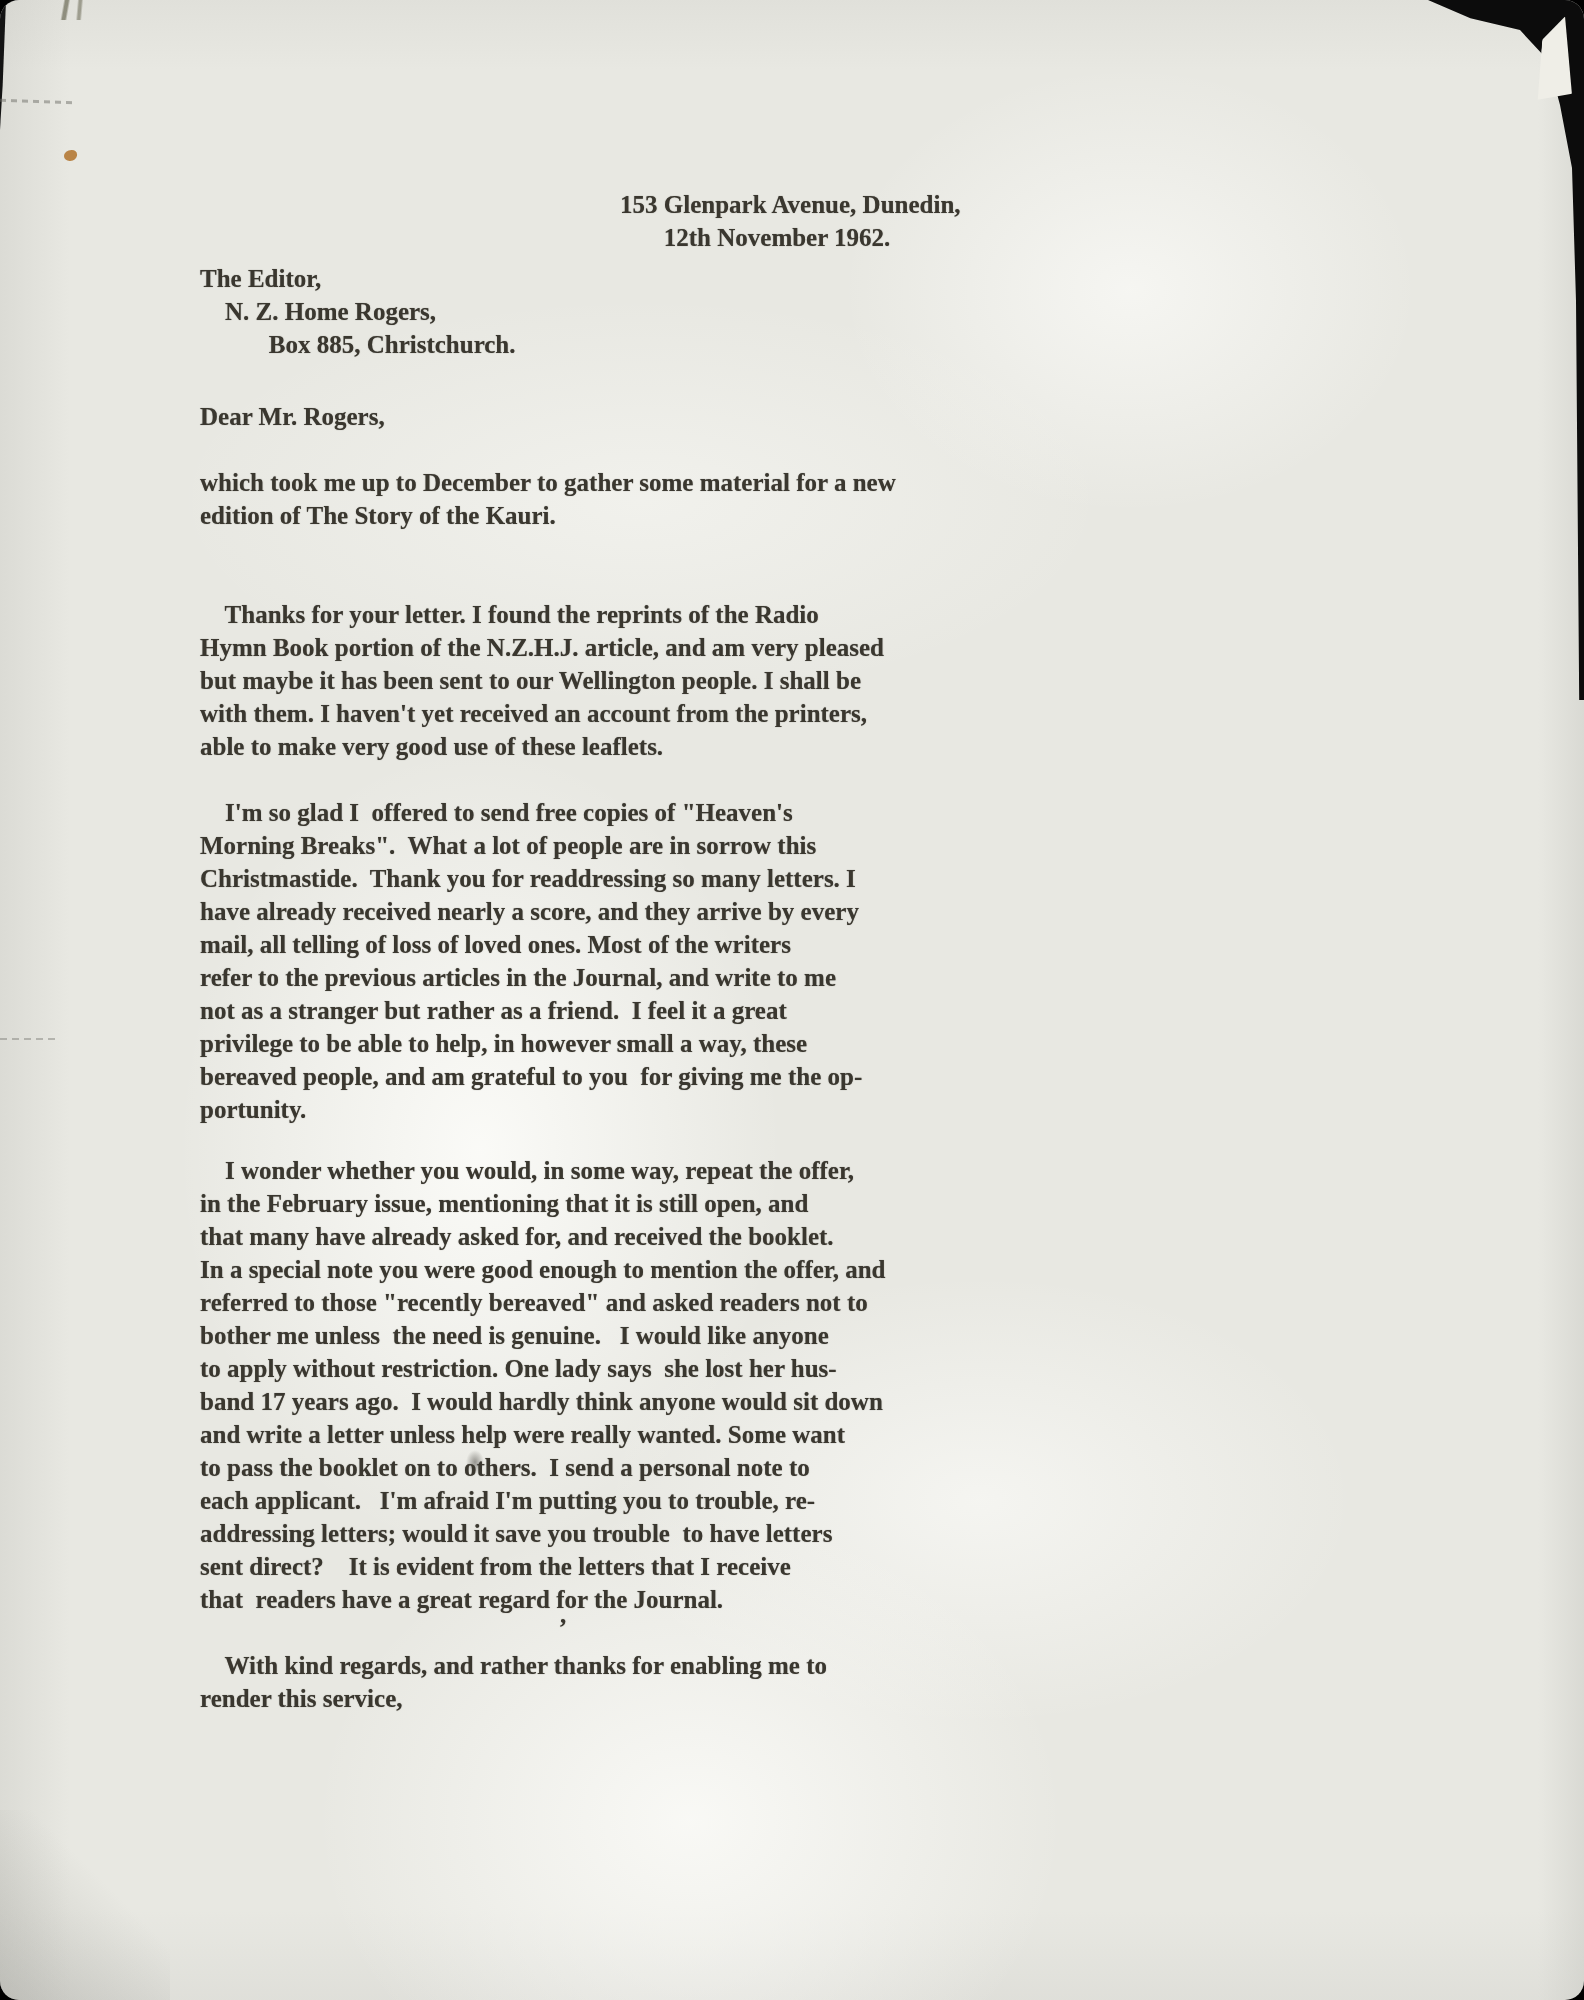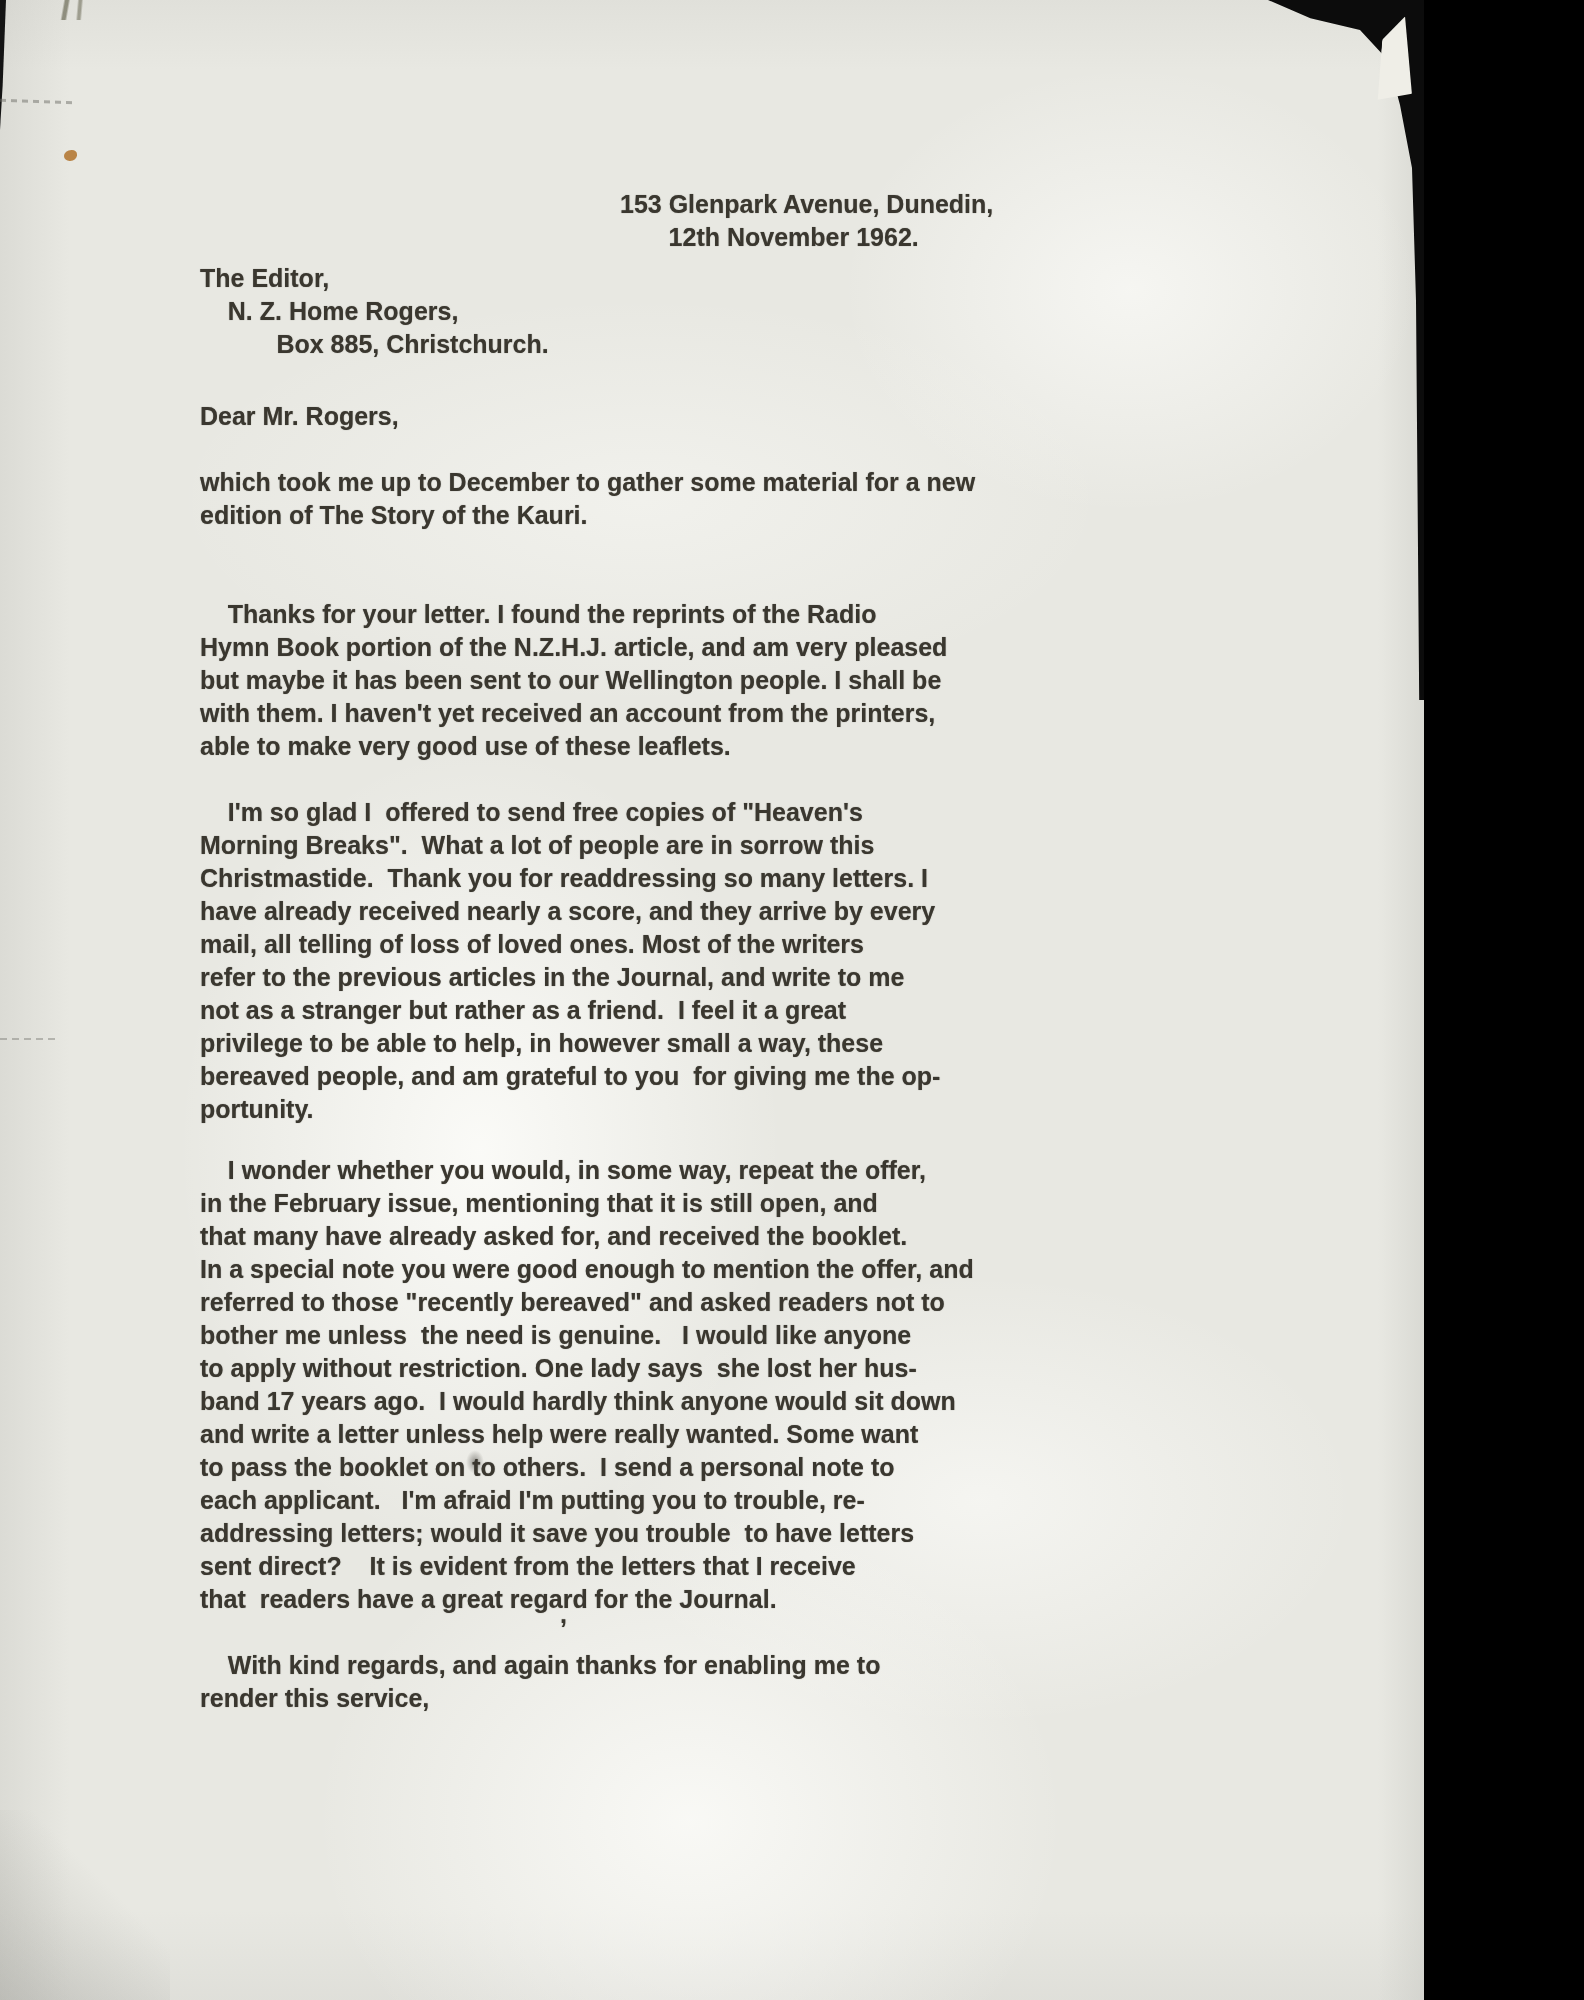--- a/index.html
+++ b/index.html
@@ -1,31 +1,32 @@
 <!DOCTYPE html>
 <html><head>
 <meta charset="utf-8">
 <style>
   html,body{margin:0;padding:0;background:#000;}
   .scan{
     position:relative;
-    width:1424px;height:2000px;
+    width:1584px;height:2000px;
     overflow:hidden;
     background-color:#e8e8e2;
     background-image:
       radial-gradient(ellipse 420px 560px at 480px 1150px, rgba(252,252,249,0.92), rgba(252,252,249,0) 72%),
       radial-gradient(ellipse 520px 430px at 690px 1820px, rgba(251,251,248,0.88), rgba(251,251,248,0) 72%),
       radial-gradient(ellipse 400px 310px at 1130px 290px, rgba(250,250,247,0.75), rgba(250,250,247,0) 72%),
       radial-gradient(ellipse 620px 270px at 640px 500px, rgba(247,247,243,0.6), rgba(247,247,243,0) 75%),
       radial-gradient(ellipse 500px 300px at 980px 1500px, rgba(250,250,247,0.7), rgba(250,250,247,0) 75%),
       linear-gradient(90deg, rgba(198,198,192,0.38), rgba(198,198,192,0) 70px),
       linear-gradient(270deg, rgba(196,197,191,0.42), rgba(196,197,191,0) 46px),
       linear-gradient(180deg, rgba(206,206,200,0.30), rgba(206,206,200,0) 70px),
       linear-gradient(0deg, rgba(203,203,198,0.30), rgba(203,203,198,0) 90px);
-    font-family:Liberation Sans, sans-serif;
+    font-family:Liberation Serif, serif;
+    border-radius:19px;
   }
   .txt{
     position:absolute;
     font-size:25px;
     line-height:33px;
     white-space:pre;
     color:#3a372f;
     font-weight:700;
     text-shadow:0 0 1px rgba(48,45,38,0.55);
   }
@@ -106,17 +107,17 @@
   <div class="txt salutation">Dear Mr. Rogers,</div>
 
   <div class="txt para p1"><div>which took me up to December to gather some material for a new</div><div>edition of The Story of the Kauri.</div></div>
 
   <div class="txt para p2"><div>    Thanks for your letter. I found the reprints of the Radio</div><div>Hymn Book portion of the N.Z.H.J. article, and am very pleased</div><div>but maybe it has been sent to our Wellington people. I shall be</div><div>with them. I haven't yet received an account from the printers,</div><div>able to make very good use of these leaflets.</div></div>
 
   <div class="txt para p3"><div>    I'm so glad I  offered to send free copies of "Heaven's</div><div>Morning Breaks".  What a lot of people are in sorrow this</div><div>Christmastide.  Thank you for readdressing so many letters. I</div><div>have already received nearly a score, and they arrive by every</div><div>mail, all telling of loss of loved ones. Most of the writers</div><div>refer to the previous articles in the Journal, and write to me</div><div>not as a stranger but rather as a friend.  I feel it a great</div><div>privilege to be able to help, in however small a way, these</div><div>bereaved people, and am grateful to you  for giving me the op-</div><div>portunity.</div></div>
 
   <div class="txt para p4"><div>    I wonder whether you would, in some way, repeat the offer,</div><div>in the February issue, mentioning that it is still open, and</div><div>that many have already asked for, and received the booklet.</div><div>In a special note you were good enough to mention the offer, and</div><div>referred to those "recently bereaved" and asked readers not to</div><div>bother me unless  the need is genuine.   I would like anyone</div><div>to apply without restriction. One lady says  she lost her hus-</div><div>band 17 years ago.  I would hardly think anyone would sit down</div><div>and write a letter unless help were really wanted. Some want</div><div>to pass the booklet on to others.  I send a personal note to</div><div>each applicant.   I'm afraid I'm putting you to trouble, re-</div><div>addressing letters; would it save you trouble  to have letters</div><div>sent direct?    It is evident from the letters that I receive</div><div>that  readers have a great regard for the Journal.</div></div>
 
-  <div class="txt closing"><div>    With kind regards, and again thanks for enabling me to</div><div>render this service,</div></div>
+  <div class="txt closing"><div>    With kind regards, and rather thanks for enabling me to</div><div>render this service,</div></div>
 
   <div class="txt overstrike">,</div>
 
 </div>
 
 </body></html>

